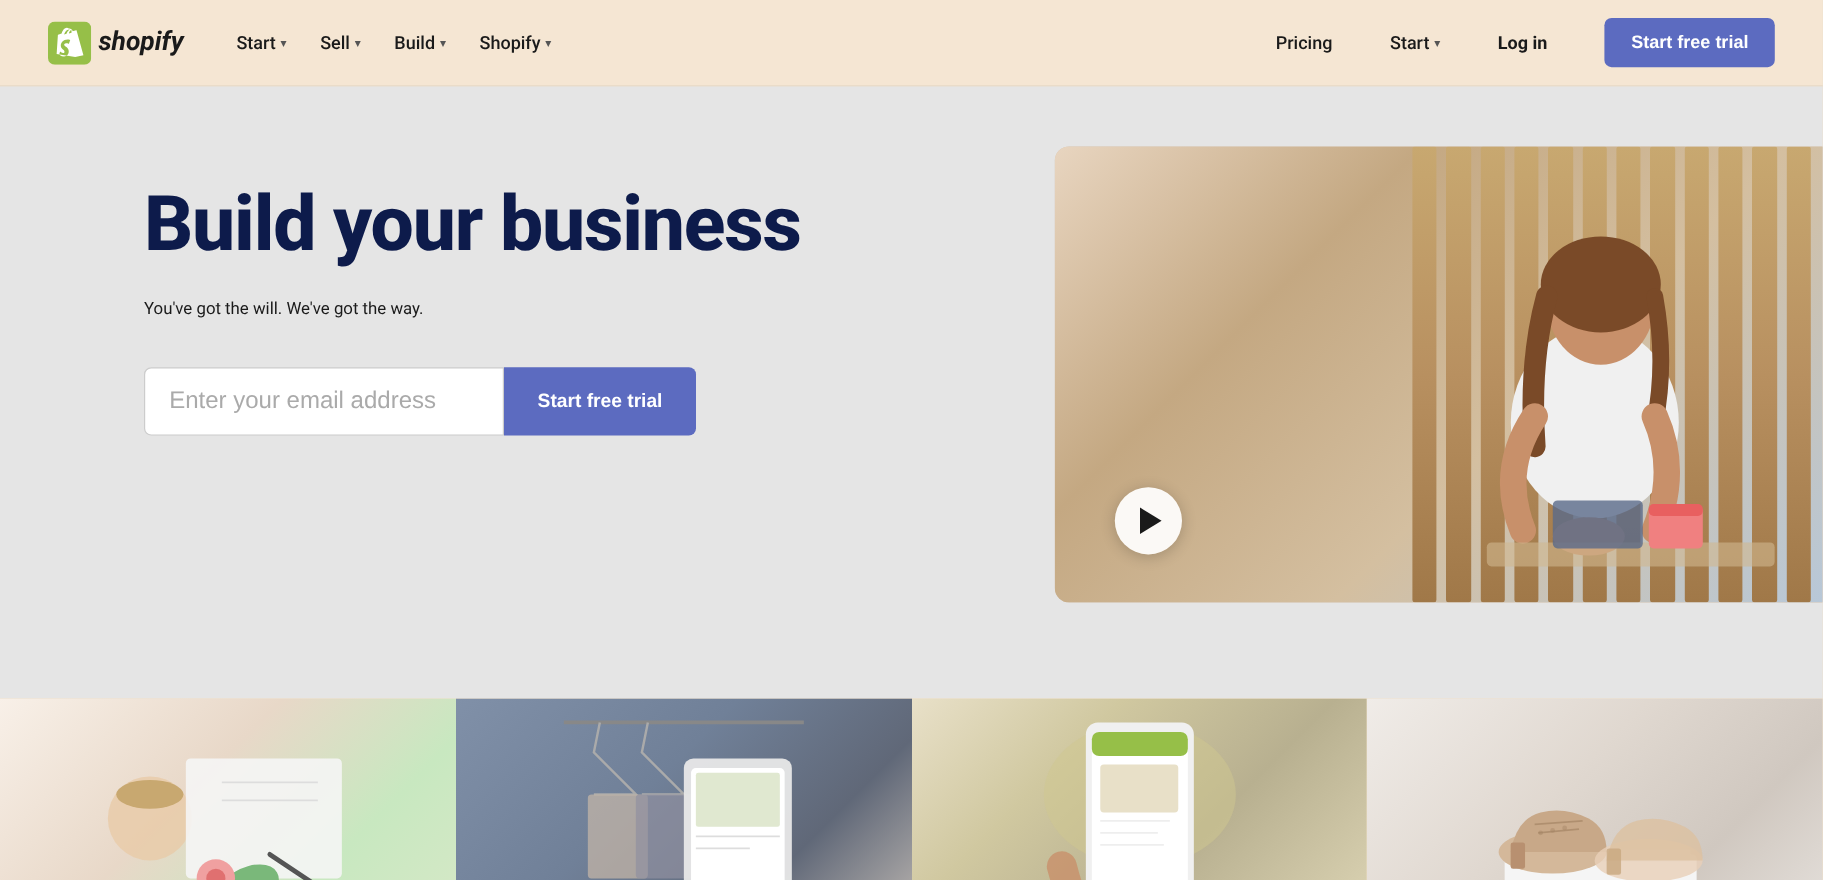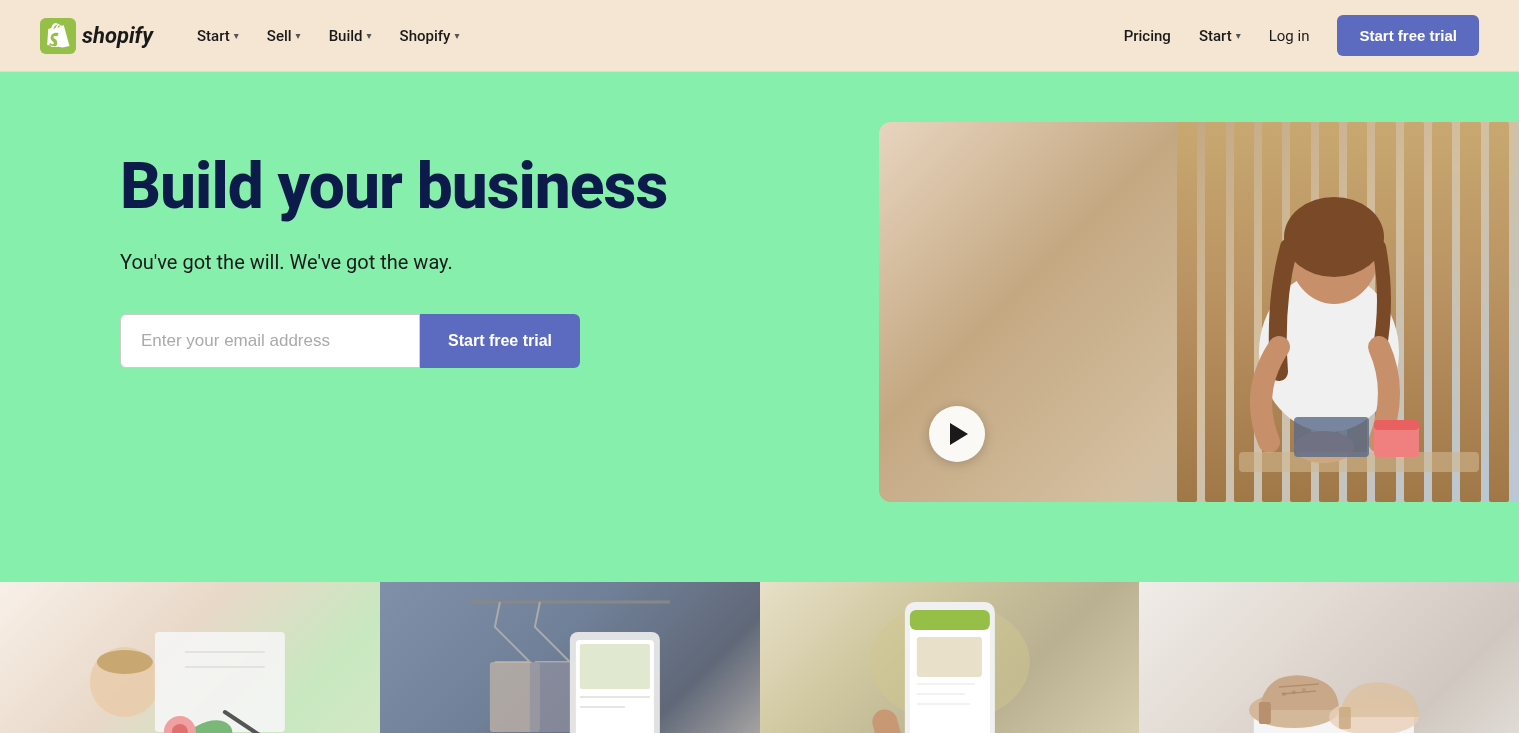--- a/index.html
+++ b/index.html
@@ -54,89 +54,89 @@
       font-weight: 500;
       text-decoration: none;
     }
     .chevron-icon {
       font-size: 10px;
       color: #555;
     }
     .nav-links-right {
       display: flex;
       align-items: center;
-      gap: 0;
+      gap: 20px;
     }
     .nav-pricing {
       padding: 8px 16px;
       font-size: 15px;
       color: #1a1a1a;
       cursor: pointer;
       font-weight: 500;
     }
     .nav-login {
       padding: 8px 16px;
       font-size: 15px;
       color: #1a1a1a;
       cursor: pointer;
-      font-weight: 400;
+      font-weight: 700;
     }
     .btn-trial-nav {
       background-color: #5c6bc0;
       color: #fff;
       border: none;
       padding: 12px 22px;
       border-radius: 6px;
       font-size: 15px;
       font-weight: 600;
       cursor: pointer;
       margin-left: 12px;
       white-space: nowrap;
     }
 
     
     .hero {
       display: flex;
       align-items: flex-start;
       min-height: 510px;
       padding: 0 0 0 120px;
-      background-color: #86efac;
+      background-color: #e5e5e5;
       position: relative;
       overflow: hidden;
     }
     .hero-content {
       flex: 0 0 auto;
       max-width: 580px;
       padding-top: 80px;
       padding-bottom: 40px;
     }
     .hero-title {
       font-size: 64px;
       font-weight: 800;
       color: #0d1b4b;
       line-height: 1.1;
       margin-bottom: 28px;
       letter-spacing: -1px;
     }
     .hero-subtitle {
-      font-size: 20px;
+      font-size: 14px;
       color: #1a1a1a;
       margin-bottom: 40px;
       font-weight: 400;
     }
     .email-form {
       display: flex;
       gap: 0;
       margin-bottom: 16px;
     }
     .email-input {
       flex: 1;
       max-width: 300px;
       padding: 16px 20px;
-      font-size: 17px;
+      font-size: 20px;
       border: 1.5px solid #ccc;
       border-radius: 6px 0 0 6px;
       outline: none;
       background: #fff;
       color: #333;
     }
     .email-input::placeholder { color: #aaa; }
     .btn-trial-hero {
       background-color: #5c6bc0;
       color: #fff;

